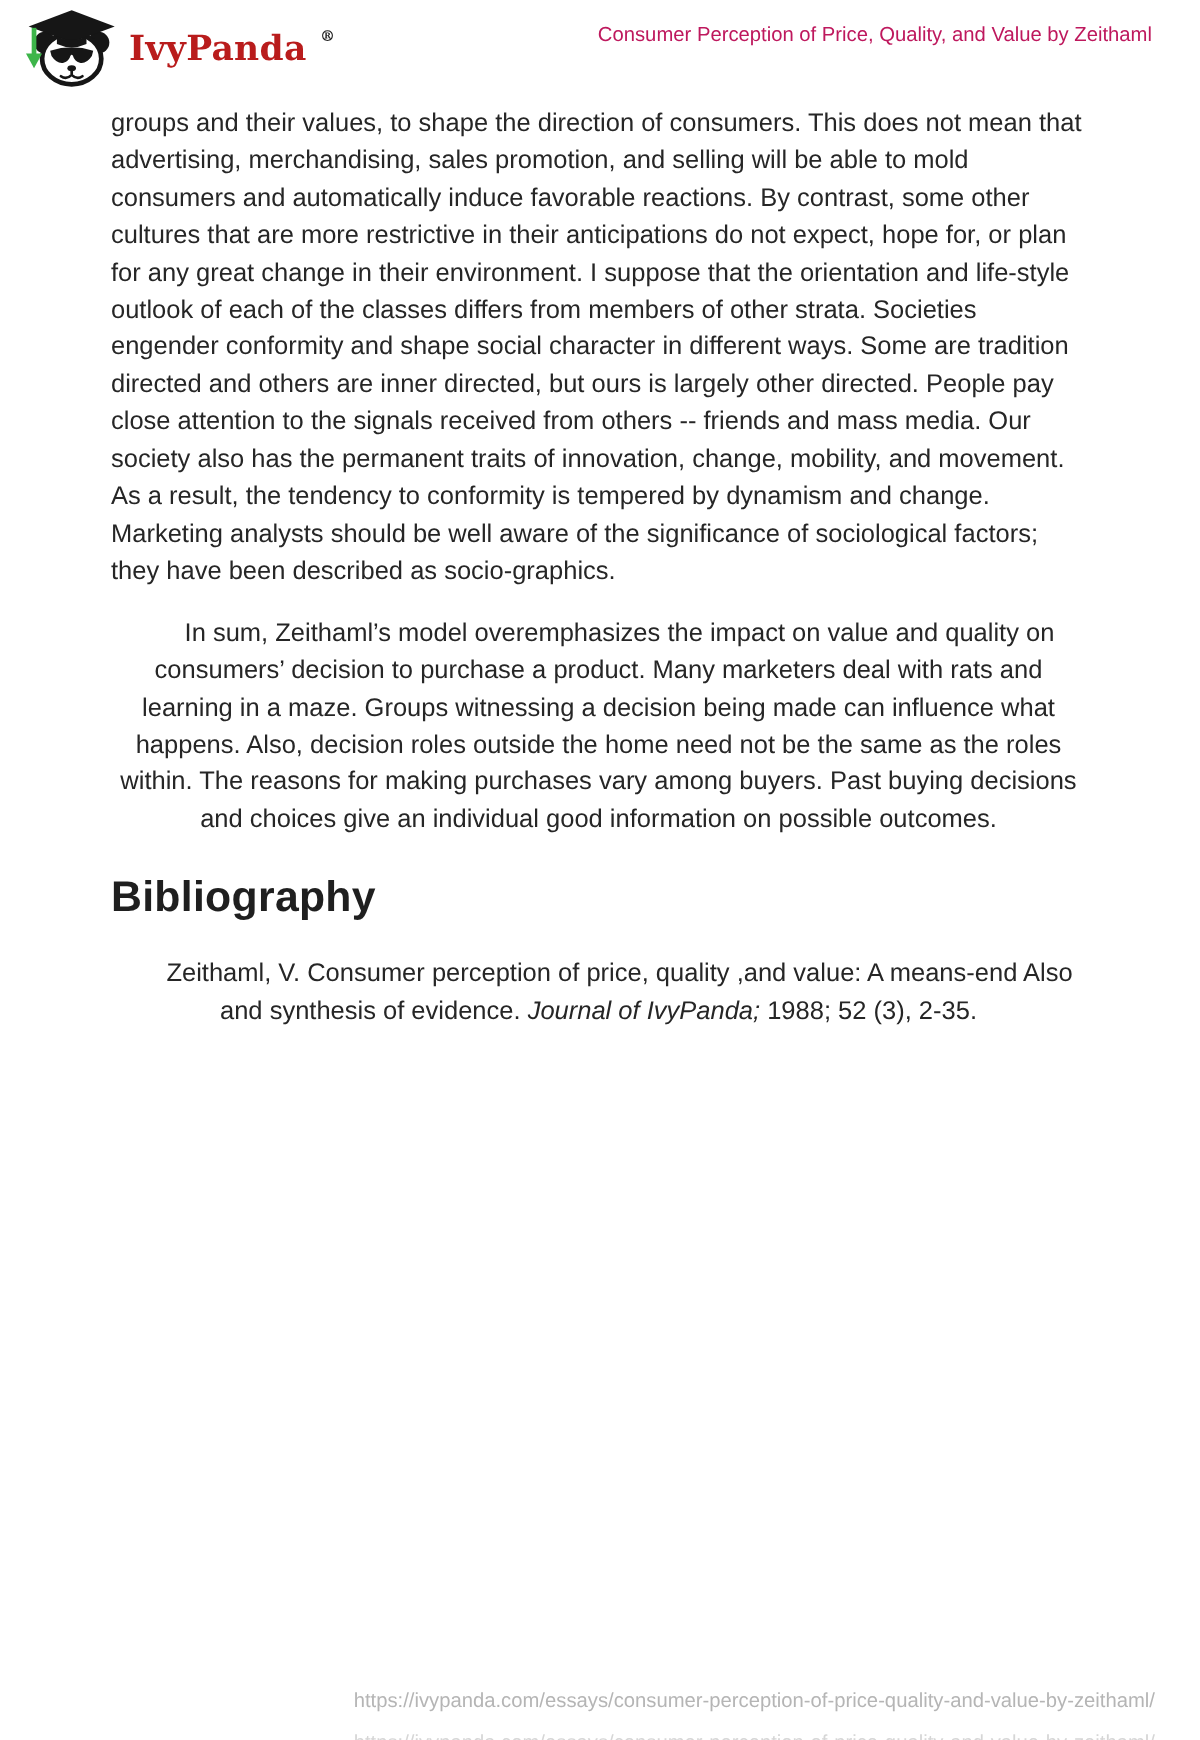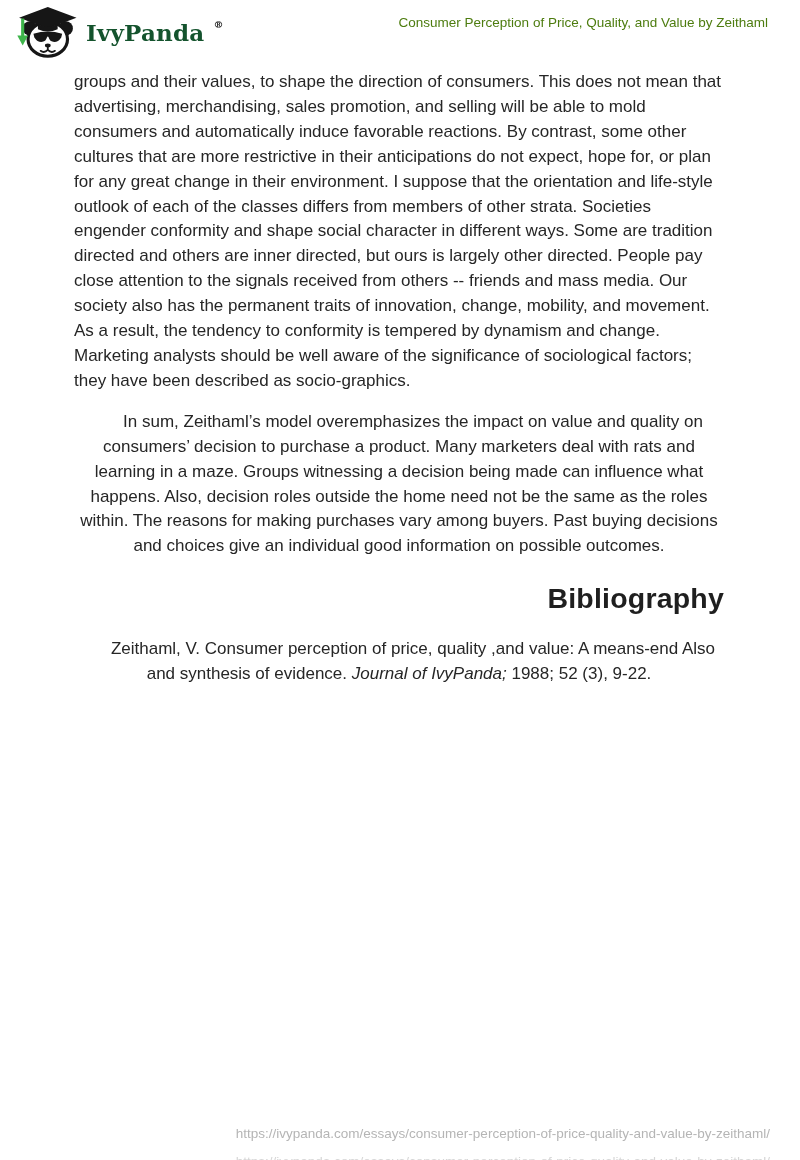--- a/index.html
+++ b/index.html
@@ -26,39 +26,39 @@
     display: flex;
     align-items: center;
     gap: 8px;
     cursor: pointer;
   }
   .logo-svg { width: 64px; height: 52px; display: block; }
   .brand-name {
     font-family: "DejaVu Serif", "Liberation Serif", serif;
     font-weight: 700;
     font-size: 23px;
-    color: #14532d;
+    color: #b91c1c;
     letter-spacing: 0.2px;
   }
   .brand-reg {
     font-family: "DejaVu Serif", "Liberation Serif", serif;
     font-weight: 700;
     font-size: 10px;
     color: #1c1c1c;
     vertical-align: super;
     position: relative;
     top: -8px;
     left: 1px;
   }
   .doc-title {
     position: absolute;
     right: 32px;
     top: 15px;
     font-size: 13.5px;
-    color: #4d7c0f;
+    color: #be185d;
     white-space: nowrap;
   }
 
   
   .content {
     position: absolute;
     top: 62px;
     left: 74px;
     width: 650px;
     color: #262626;
@@ -69,21 +69,20 @@
   .p1 { margin-top: 8px; }
   .p2 { margin-top: 16px; }
   .indent { text-indent: 28px; text-align: center; }
   .bib-heading {
     margin-top: 24px;
     font-size: 28.5px;
     line-height: 30px;
     font-weight: 700;
     color: #1f1f1f;
     letter-spacing: 0.2px;
-    text-align: right;
   }
   .citation { margin-top: 24px; }
   .citation em { font-style: italic; }
 
   
   .footer-url {
     position: absolute;
     right: 30px;
     top: 1126px;
     font-size: 13.5px;
@@ -134,21 +133,21 @@
       <span class="brand-name">IvyPanda</span>
         <span class="brand-reg">®</span>
     </div>
     <div class="doc-title">Consumer Perception of Price, Quality, and Value by Zeithaml</div>
   </header>
 
   <main class="content">
     <p class="para p1">groups and their values, to shape the direction of consumers. This does not mean that advertising, merchandising, sales promotion, and selling will be able to mold consumers and automatically induce favorable reactions. By contrast, some other cultures that are more restrictive in their anticipations do not expect, hope for, or plan for any great change in their environment. I suppose that the orientation and life-style outlook of each of the classes differs from members of other strata. Societies engender conformity and shape social character in different ways. Some are tradition directed and others are inner directed, but ours is largely other directed. People pay close attention to the signals received from others -- friends and mass media. Our society also has the permanent traits of innovation, change, mobility, and movement. As a result, the tendency to conformity is tempered by dynamism and change. Marketing analysts should be well aware of the significance of sociological factors; they have been described as socio-graphics.</p>
     <p class="para p2 indent">In sum, Zeithaml’s model overemphasizes the impact on value and quality on consumers’ decision to purchase a product. Many marketers deal with rats and learning in a maze. Groups witnessing a decision being made can influence what happens. Also, decision roles outside the home need not be the same as the roles within. The reasons for making purchases vary among buyers. Past buying decisions and choices give an individual good information on possible outcomes.</p>
     <h1 class="bib-heading">Bibliography</h1>
-    <p class="para citation indent"><span>Zeithaml, V. Consumer perception of price, quality ,and value: A means-end Also and synthesis of evidence. </span><em>Journal of IvyPanda;</em><span> 1988; 52 (3), 9-22.</span></p>
+    <p class="para citation indent"><span>Zeithaml, V. Consumer perception of price, quality ,and value: A means-end Also and synthesis of evidence. </span><em>Journal of IvyPanda;</em><span> 1988; 52 (3), 2-35.</span></p>
   </main>
 
   <div class="footer-url">https://ivypanda.com/essays/consumer-perception-of-price-quality-and-value-by-zeithaml/</div>
 
   <div class="bottom-sliver">
     <span>https://ivypanda.com/essays/consumer-perception-of-price-quality-and-value-by-zeithaml/</span>
   </div>
 
 </div>
 

